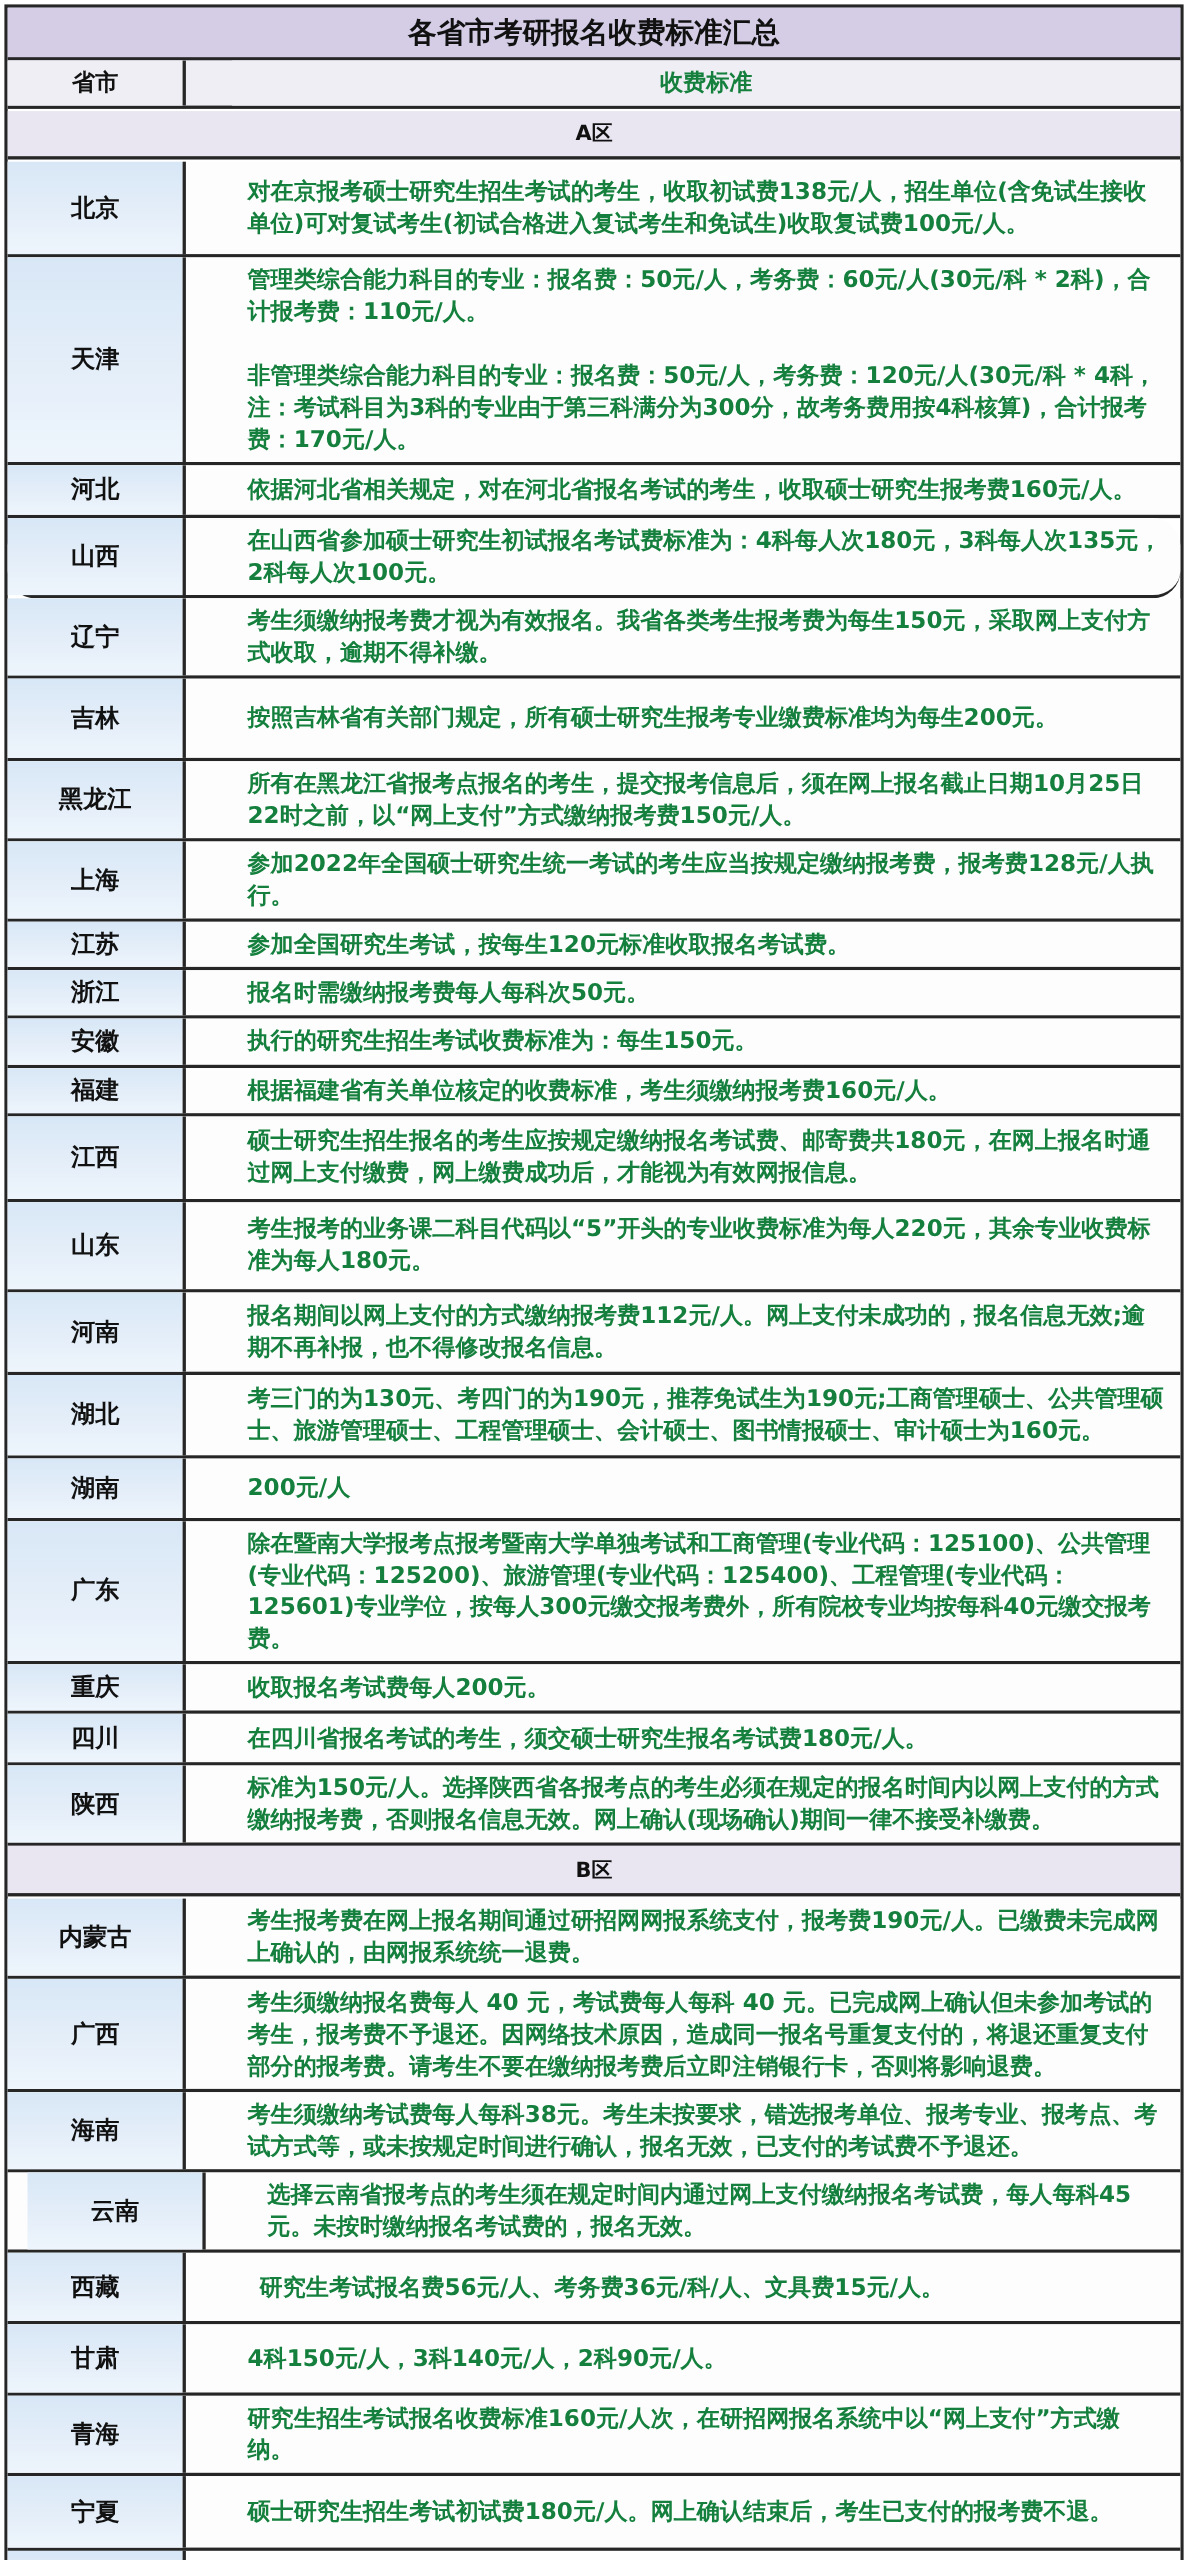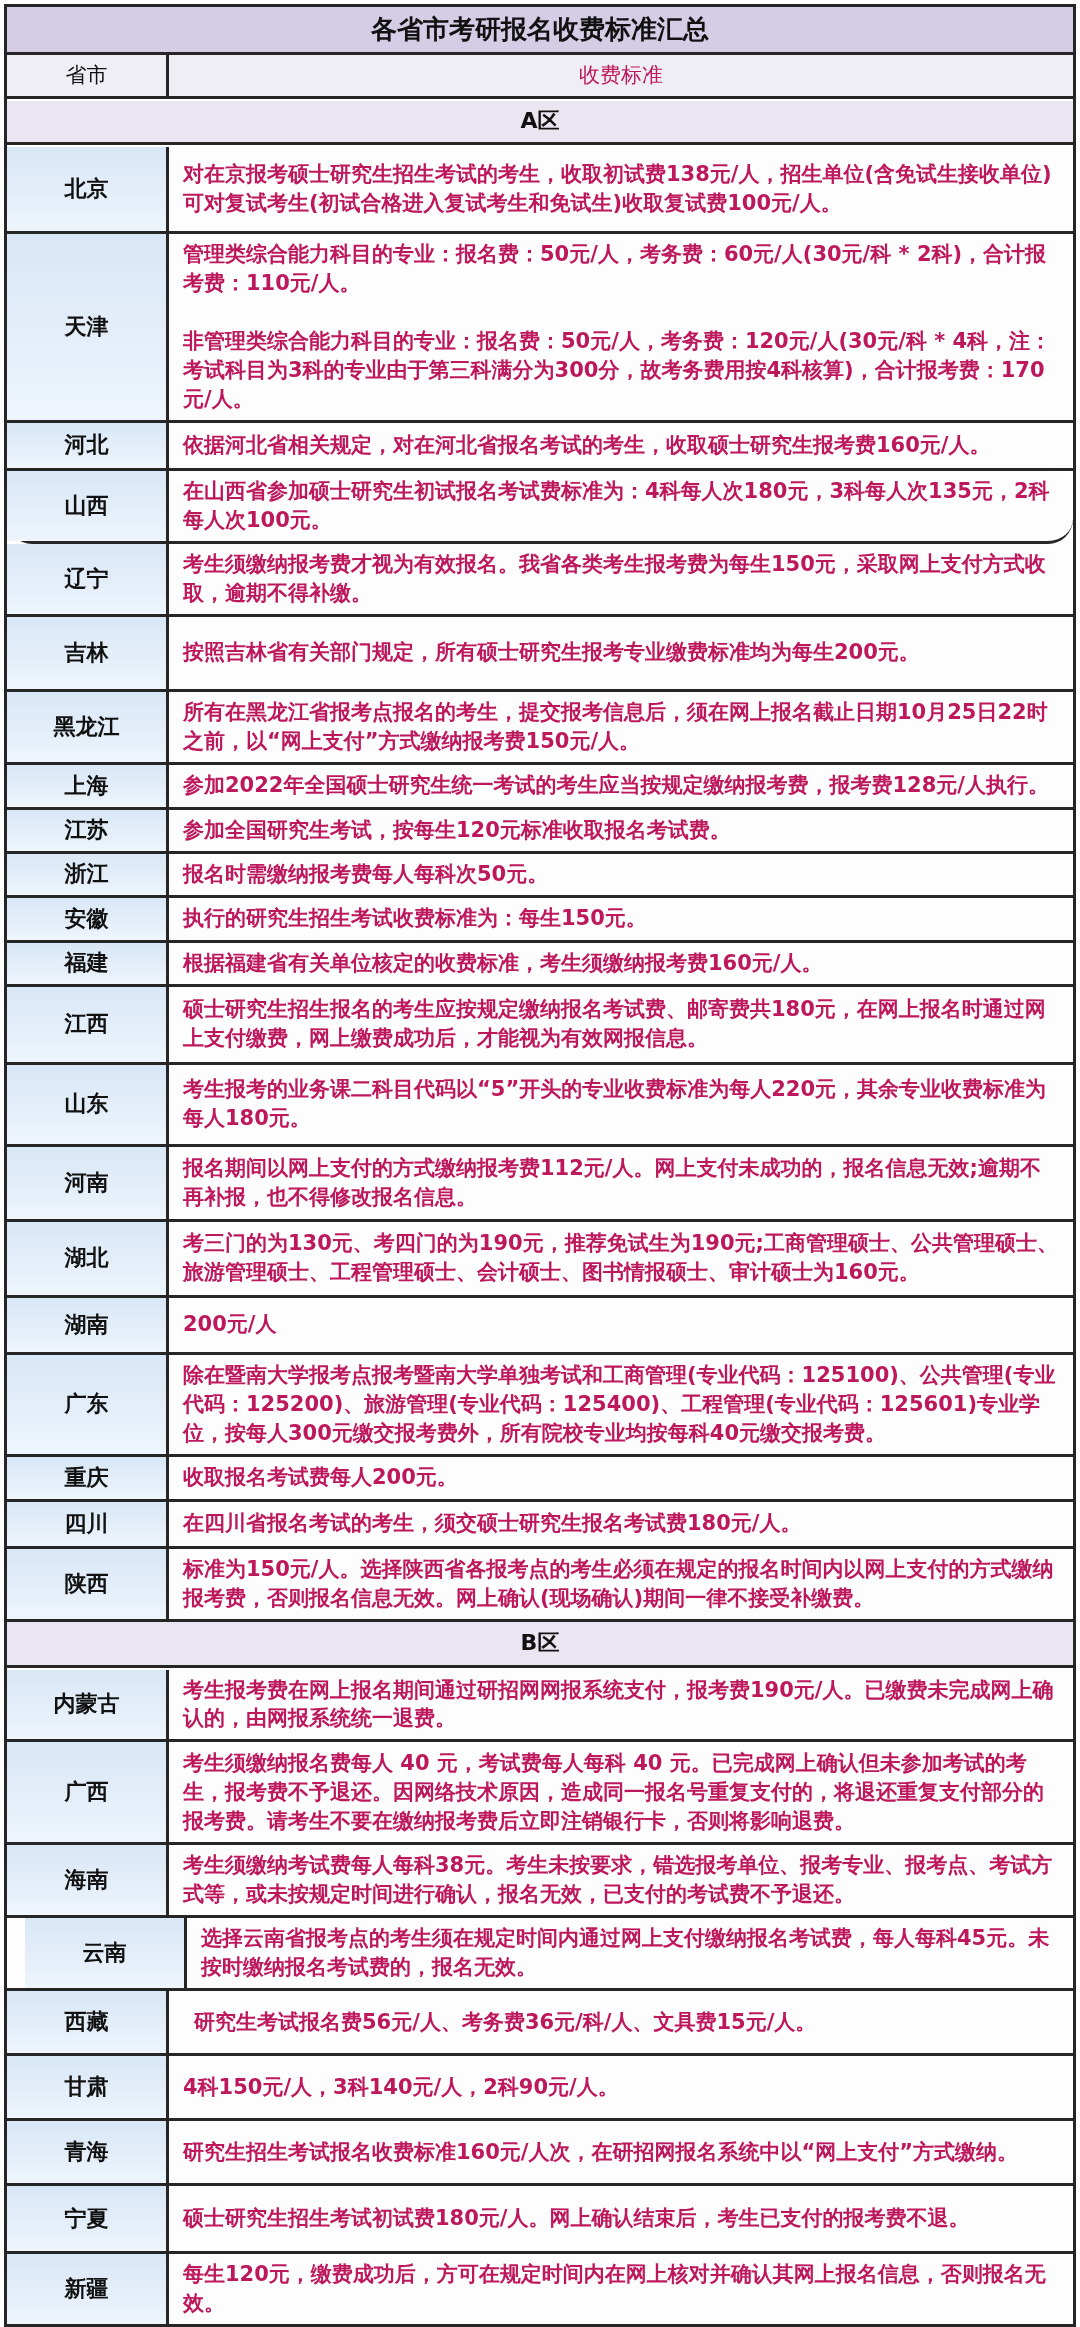--- a/index.html
+++ b/index.html
@@ -35,21 +35,21 @@
     min-height: 36px;
     background: #efeef4;
     margin-bottom: 2px;
   }
   .section-row {
     min-height: 42px;
     background: #e9e6f1;
     display: flex;
     align-items: center;
     justify-content: center;
-    font-size: 22px;
+    font-size: 19px;
     font-weight: 700;
     border-bottom: 3px solid #262626;
     margin-bottom: 2px;
   }
   .cell {
     display: flex;
     align-items: center;
   }
   .prov-cell {
     width: 162px;
@@ -62,28 +62,29 @@
     background: linear-gradient(180deg, #d8e7f6 0%, #e4eef9 55%, #eef5fc 100%);
     padding: 4px 6px;
   }
   .std-cell {
     flex: 1 1 auto;
     font-size: 21px;
     font-weight: 600;
     line-height: 1.38;
     padding: 6px 14px;
     white-space: pre-line;
-    color: #be185d;
+    color: #15803d;
+    margin-left: 42px;
   }
   .header-cell {
     background: #efeef4;
     justify-content: center;
     text-align: left;
     font-size: 21px;
-    font-weight: 400;
+    font-weight: 700;
     white-space: normal;
   }
 </style>
 </head>
 <body>
 
 <div class="page">
   <div class="title-bar">各省市考研报名收费标准汇总</div>
   <div class="row header-row">
     <div class="cell prov-cell header-cell">省市</div>

